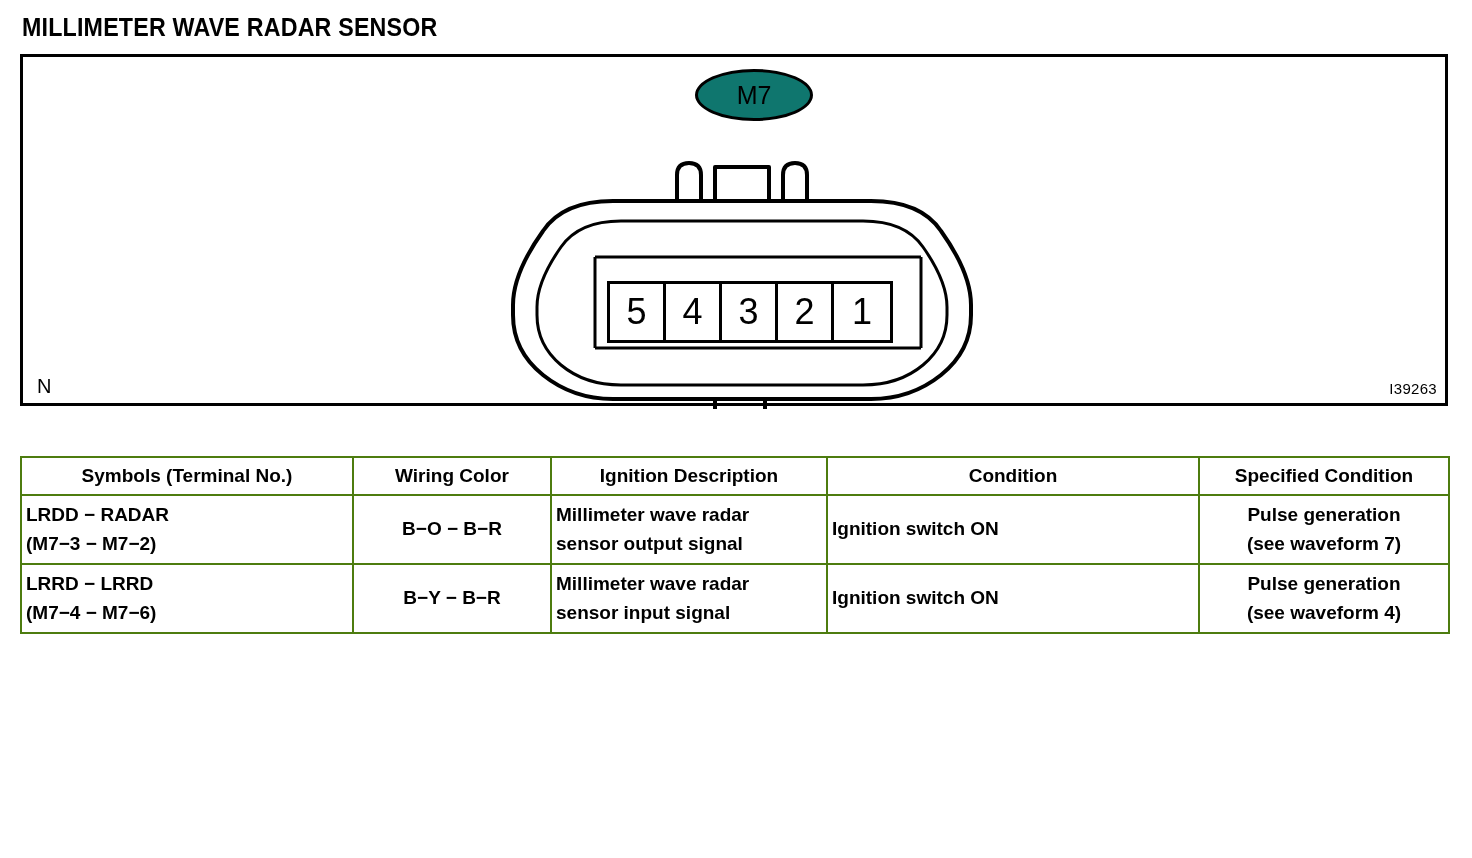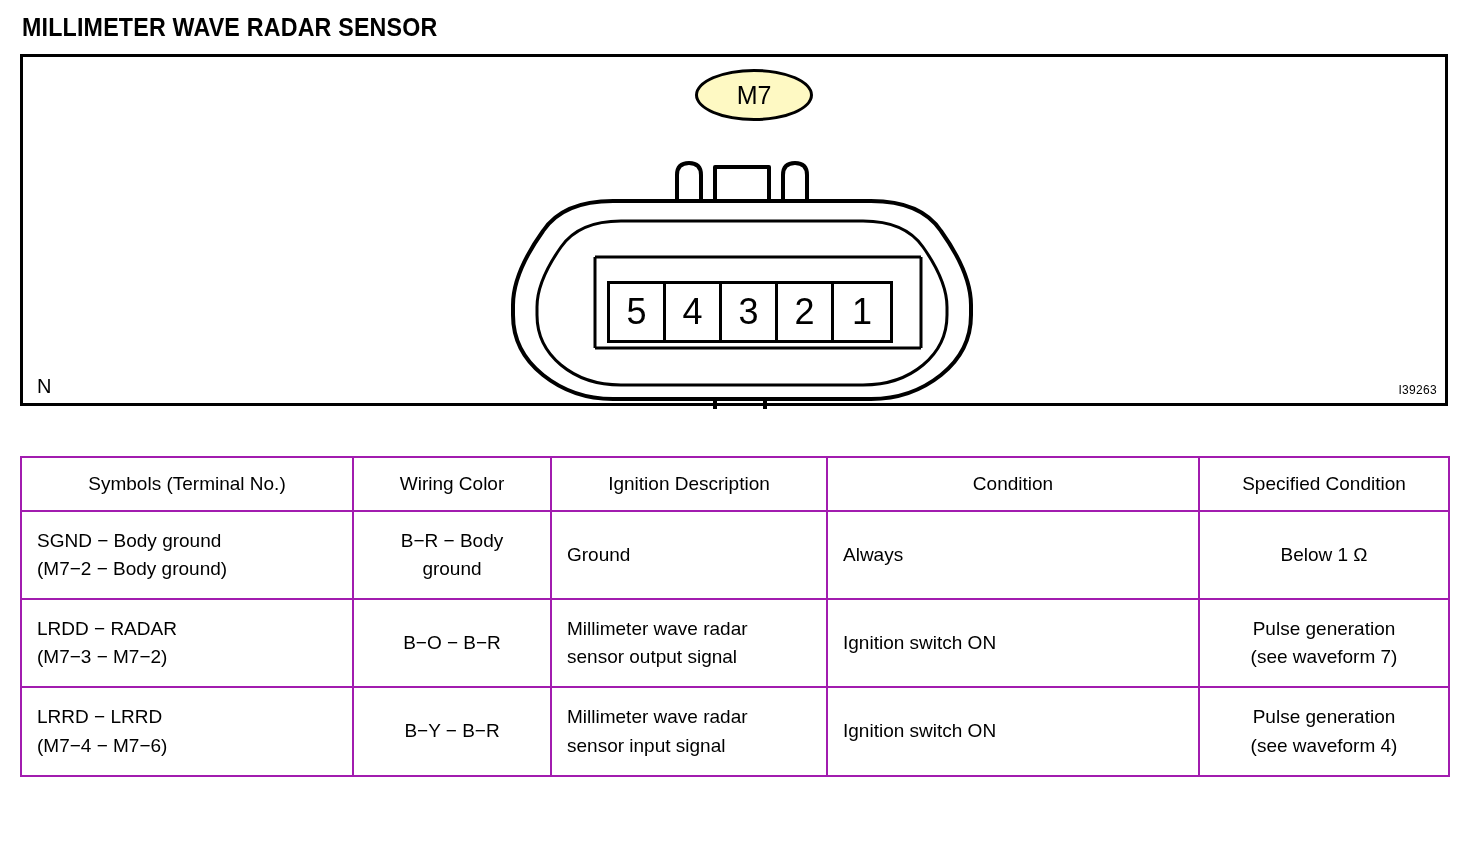--- a/index.html
+++ b/index.html
@@ -53,21 +53,21 @@
     top: 12px;
     width: 118px;
     height: 52px;
     border: 3px solid #000;
     border-radius: 50%;
     box-sizing: border-box;
     display: flex;
     align-items: center;
     justify-content: center;
     font-size: 25px;
-    background: #fef9c3;
+    background: #0f766e;
     z-index: 4;
   }
 
   .connector-svg {
     position: absolute;
     left: 0;
     top: 0;
   }
 
   .pin-row {
@@ -96,40 +96,40 @@
   .frame-corner-left {
     position: absolute;
     left: 14px;
     bottom: 5px;
     font-size: 20px;
   }
   .frame-corner-right {
     position: absolute;
     right: 8px;
     bottom: 6px;
-    font-size: 12px;
+    font-size: 15px;
     letter-spacing: 0.3px;
   }
 
   
   .spec-table {
     position: absolute;
     left: 20px;
     top: 456px;
     width: 1428px;
     border-collapse: collapse;
     table-layout: fixed;
     background: #fff;
   }
   .spec-table th,
   .spec-table td {
-    border: 2px solid #a21caf;
-    font-weight: normal;
+    border: 2px solid #4d7c0f;
+    font-weight: bold;
     font-size: 19px;
-    padding: 15px;
+    padding: 4px;
     vertical-align: middle;
     box-sizing: border-box;
   }
   .spec-table thead th {
     height: 38px;
     text-align: center;
   }
   .spec-table tbody td {
     height: 69px;
   }
@@ -236,37 +236,20 @@
     <tr>
       <th>Symbols (Terminal No.)</th>
       <th>Wiring Color</th>
       <th>Ignition Description</th>
       <th>Condition</th>
       <th>Specified Condition</th>
     </tr>
   </thead>
   <tbody>
 
-    <tr>
-      <td class="cell-pad-left">
-        <span class="line">SGND − Body ground</span>
-        <span class="line">(M7−2 − Body ground)</span>
-      </td>
-      <td class="cell-pad-center">
-        <span class="line">B−R − Body</span>
-        <span class="line">ground</span>
-      </td>
-      <td class="cell-pad-left">
-        <span class="line">Ground</span>
-      </td>
-      <td class="cell-pad-left">Always</td>
-      <td class="cell-pad-center">
-        <span class="line">Below 1 Ω</span>
-      </td>
-    </tr>
 
     <tr>
       <td class="cell-pad-left">
         <span class="line">LRDD − RADAR</span>
         <span class="line">(M7−3 − M7−2)</span>
       </td>
       <td class="cell-pad-center">
         <span class="line">B−O − B−R</span>
       </td>
       <td class="cell-pad-left">

